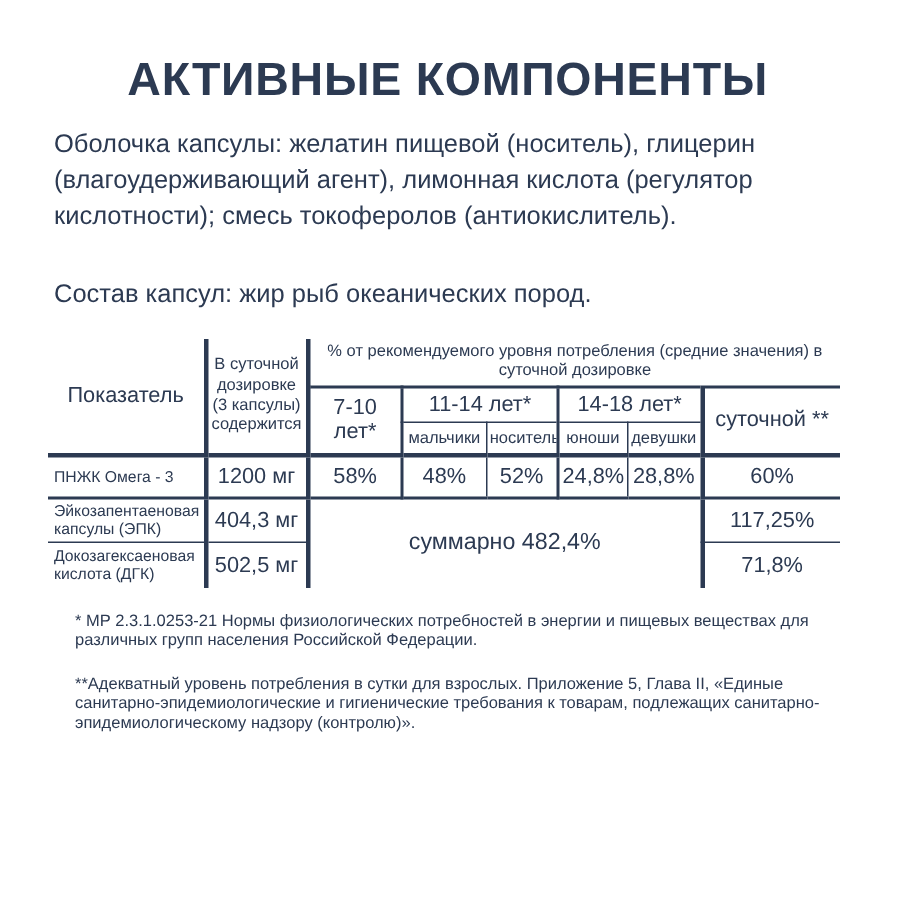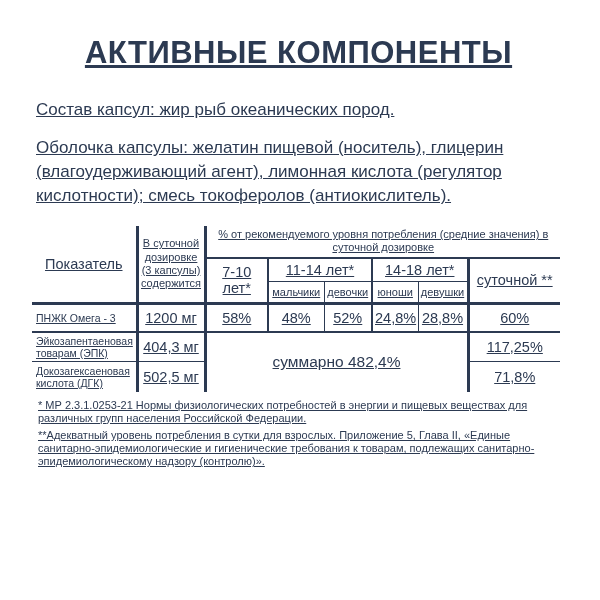--- a/index.html
+++ b/index.html
@@ -14,21 +14,20 @@
   body {
     width: 600px;
     height: 600px;
     overflow: hidden;
     background: var(--background);
     color: var(--ink);
     font-family: "Liberation Sans", sans-serif;
   }
   .page {
     padding: 36px 35px 0 32px;
-    text-decoration: underline;
   }
   .title {
     margin: 0;
     font-size: 31px;
     font-weight: bold;
     letter-spacing: 0.5px;
     text-align: center;
     line-height: 1.1;
   }
   .intro-paragraph {
@@ -72,35 +71,35 @@
   .bB2 { border-bottom: 2px solid var(--ink); }
   .bB1 { border-bottom: 1.5px solid var(--ink); }
   .bT3 { border-top: 3px solid var(--ink); }
 
   .footnotes {
     margin-top: 7px;
     padding-left: 2px;
     width: 540px;
   }
   .footnote {
-    margin: 4px;
+    margin: 16px;
     font-size: 11px;
     line-height: 1.2;
   }
 </style>
 </head>
 <body>
 
 <div class="page">
 
   <h1 class="title">АКТИВНЫЕ КОМПОНЕНТЫ</h1>
 
+  <p class="intro-paragraph second">Оболочка капсулы: желатин пищевой (носитель), глицерин (влагоудерживающий агент), лимонная кислота (регулятор кислотности); смесь токоферолов (антиокислитель).</p>
+
   <p class="intro-paragraph first">Состав капсул: жир рыб океанических пород.</p>
-
-  <p class="intro-paragraph second">Оболочка капсулы: желатин пищевой (носитель), глицерин (влагоудерживающий агент), лимонная кислота (регулятор кислотности); смесь токоферолов (антиокислитель).</p>
 
   <table class="components">
     <colgroup>
       <col style="width:105px">
       <col style="width:68px">
       <col style="width:63px">
       <col style="width:56px">
       <col style="width:48px">
       <col style="width:46px">
       <col style="width:50px">
@@ -113,36 +112,36 @@
         <th colspan="6" class="bB2 fs-sm">% от рекомендуемого уровня потребления (средние значения) в суточной дозировке</th>
       </tr>
       <tr class="hrB">
         <th rowspan="2" class="bR2 fs-md">7-10 лет*</th>
         <th colspan="2" class="bR2 bB1 fs-md">11-14 лет*</th>
         <th colspan="2" class="bR3 bB1 fs-md">14-18 лет*</th>
         <th rowspan="2" class="fs-md">суточной **</th>
       </tr>
       <tr class="hrC">
         <th class="bR1 fs-sm">мальчики</th>
-        <th class="bR2 fs-sm">девочки</th>
+        <th class="bR2 fs-sm">носитель</th>
         <th class="bR1 fs-sm">юноши</th>
         <th class="bR3 fs-sm">девушки</th>
       </tr>
       <tr class="r1">
         <td class="bT3 bR3 bB2 left fs-xs">ПНЖК Омега - 3</td>
         <td class="bT3 bR3 bB2 fs-md">1200 мг</td>
         <td class="bT3 bR2 bB2 fs-md">58%</td>
         <td class="bT3 bR1 bB2 fs-md">48%</td>
         <td class="bT3 bR2 bB2 fs-md">52%</td>
         <td class="bT3 bR1 bB2 fs-md">24,8%</td>
         <td class="bT3 bR3 bB2 fs-md">28,8%</td>
         <td class="bT3 bB2 fs-md">60%</td>
       </tr>
       <tr class="r2">
-        <td class="bR3 bB1 left fs-xs">Эйкозапентаеновая товарам (ЭПК)</td>
+        <td class="bR3 bB1 left fs-xs">Эйкозапентаеновая капсулы (ЭПК)</td>
         <td class="bR3 bB1 fs-md">404,3 мг</td>
         <td colspan="5" rowspan="2" class="bR3 fs-lg">суммарно 482,4%</td>
         <td class="bB1 fs-md">117,25%</td>
       </tr>
       <tr class="r3">
         <td class="bR3 left fs-xs">Докозагексаеновая кислота (ДГК)</td>
         <td class="bR3 fs-md">502,5 мг</td>
         <td class="fs-md">71,8%</td>
       </tr>
     </tbody>

